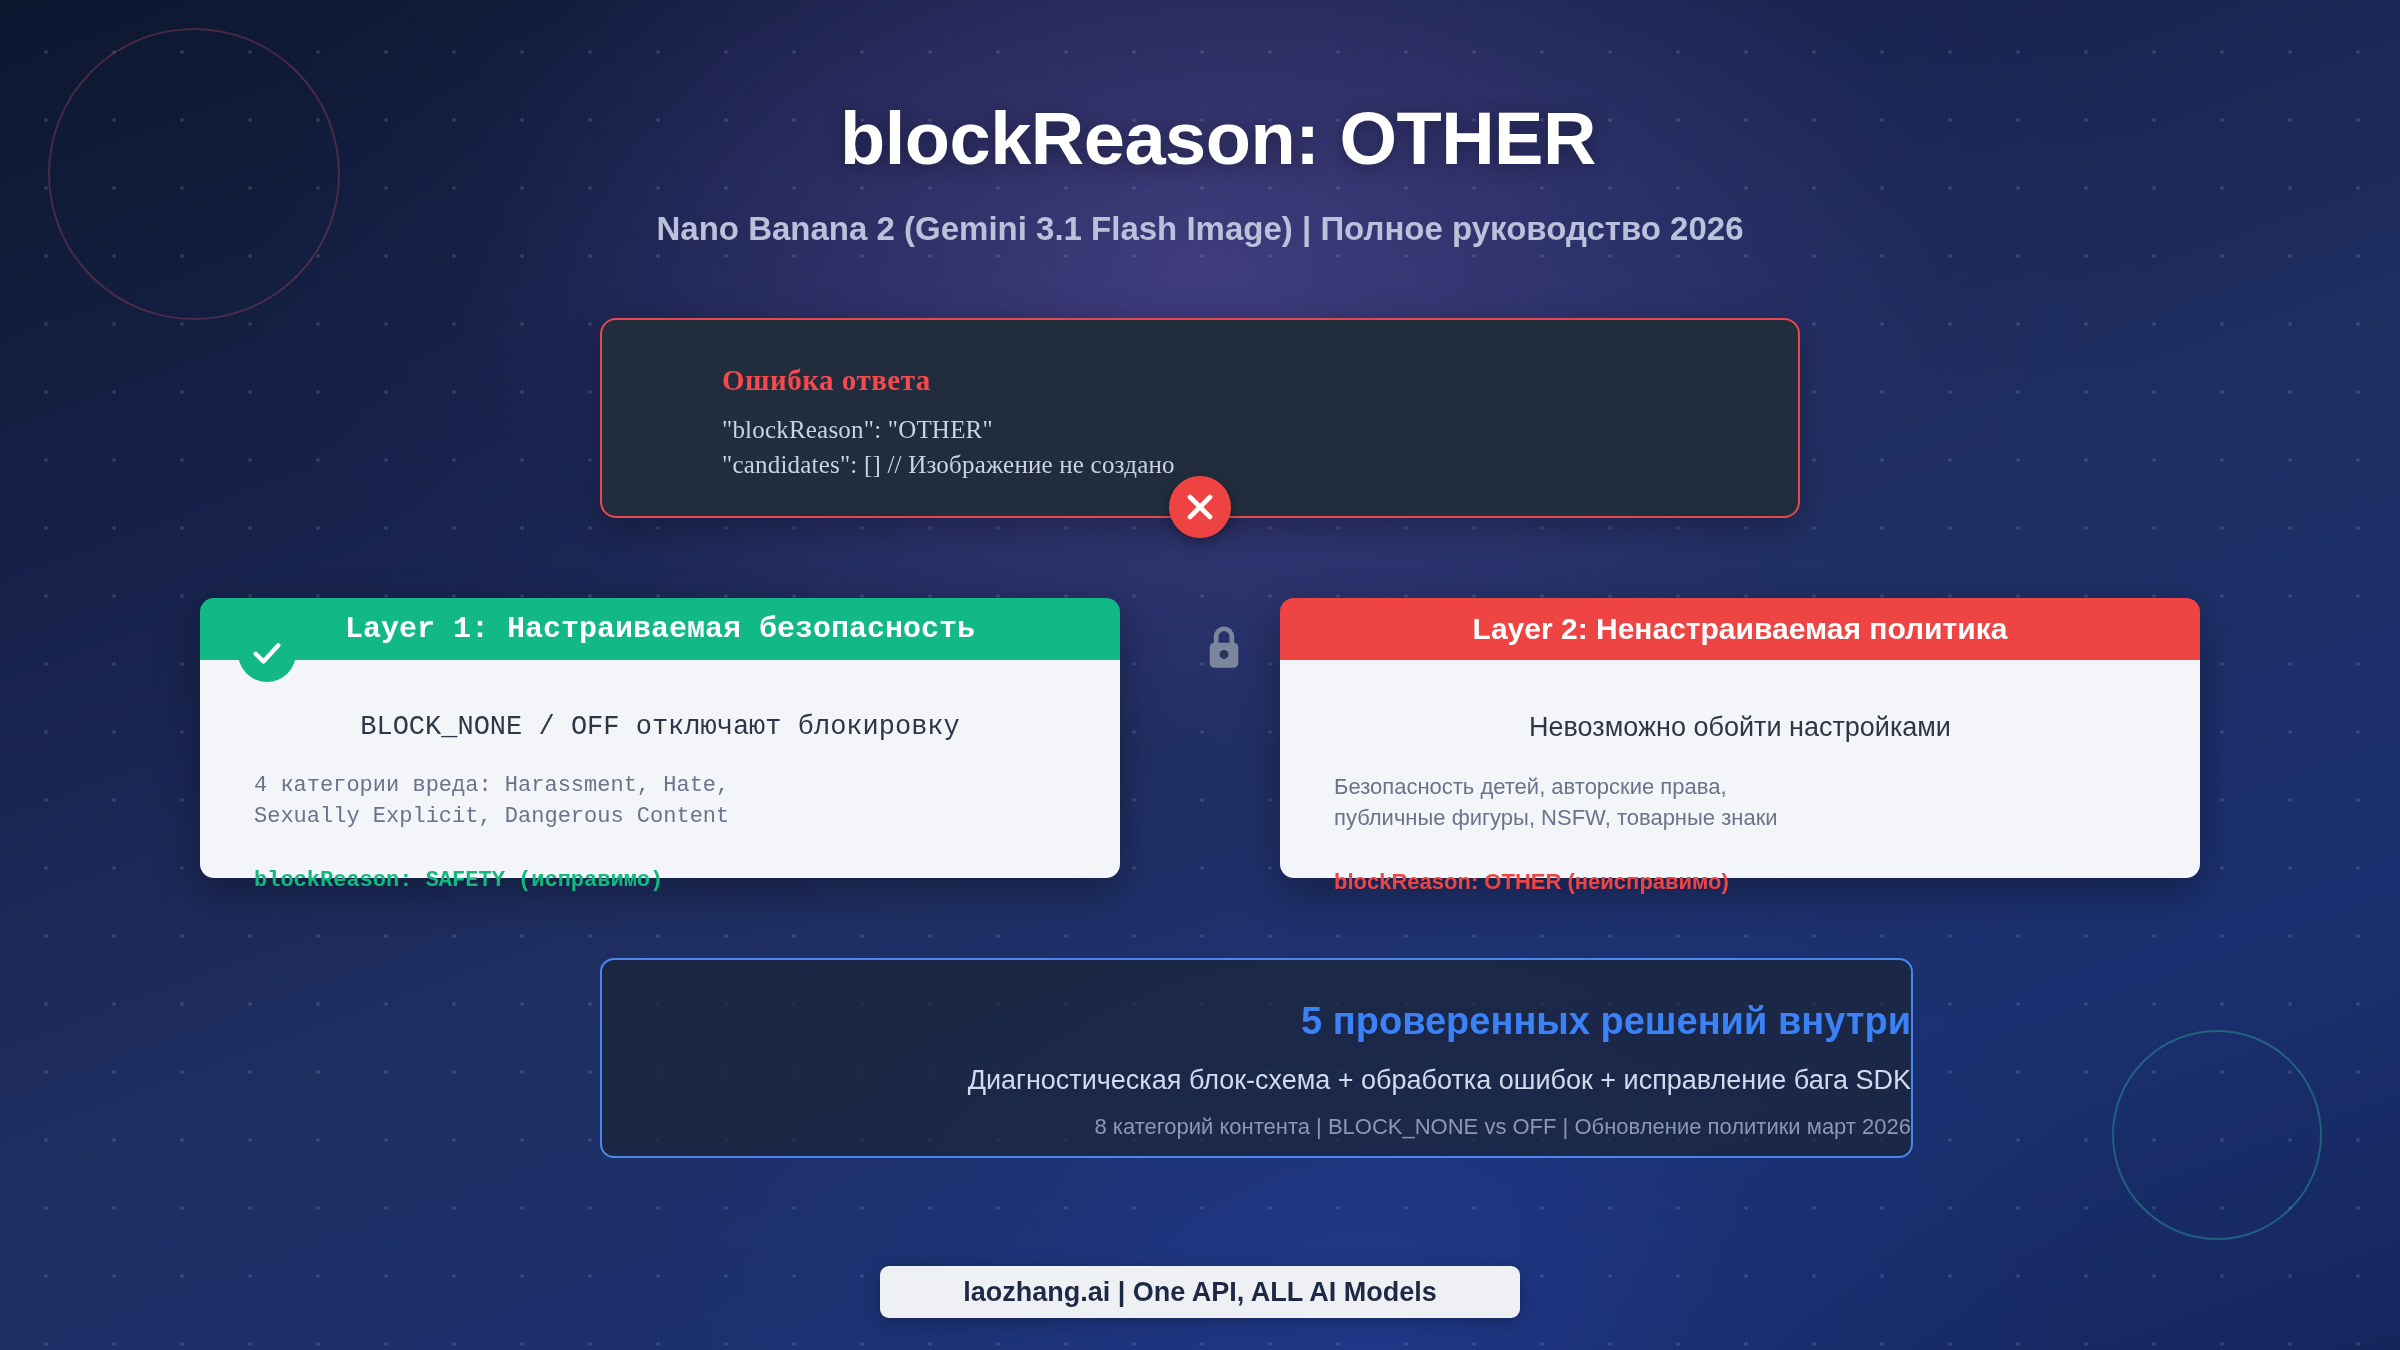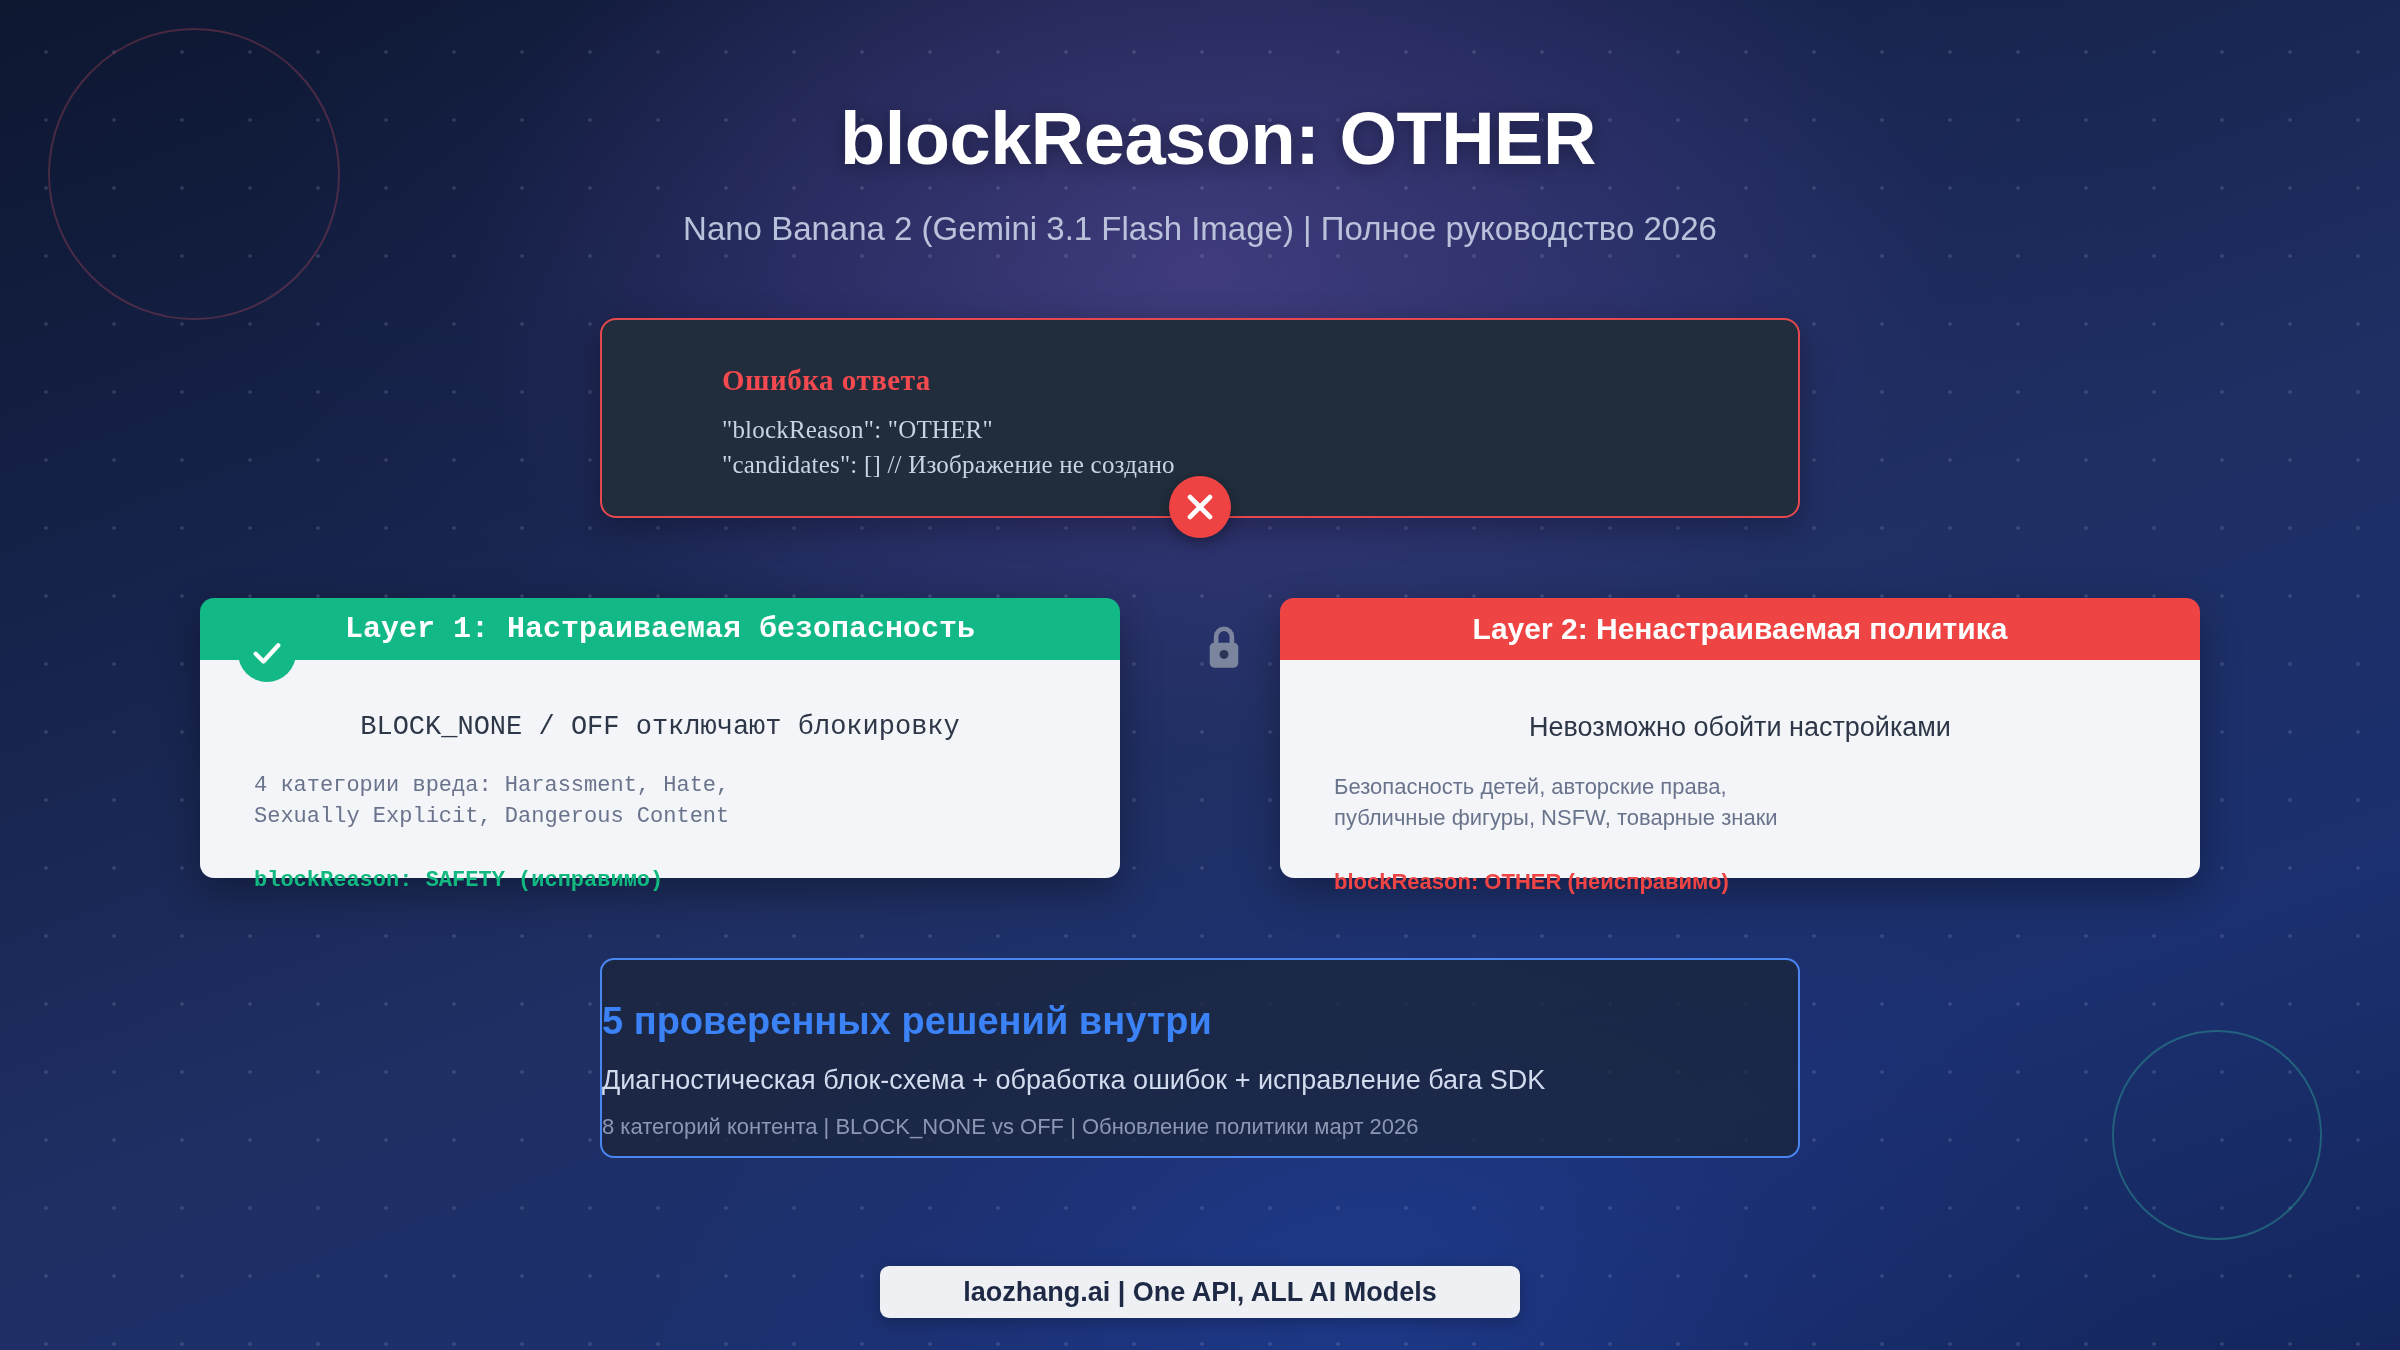--- a/index.html
+++ b/index.html
@@ -73,21 +73,21 @@
     color:#ffffff;
     letter-spacing:-0.5px;
     text-shadow:0 3px 18px rgba(0,0,0,0.35);
     padding-left:36px;
   }
   .page-subtitle {
     position:absolute; left:0; right:0; top:210px;
     text-align:center;
     font-size:33px;
     color:#b9c2da;
-    font-weight:400;
+    font-weight:700;
   }
 
   
   .error-box {
     position:absolute;
     left:600px; top:318px;
     width:1200px; height:200px;
     background:#212d3c;
     border:2px solid #e5484d;
     border-radius:16px;
@@ -181,25 +181,25 @@
     left:1200px; top:620px;
     width:48px; height:56px;
     display:flex; align-items:center; justify-content:center;
   }
   .lock-icon svg { width:44px; height:50px; }
 
   
   .promo-box {
     position:absolute;
     left:600px; top:958px;
-    width:1200px; height:200px;
+    width:1313px; height:200px;
     background:rgba(26,36,56,0.72);
     border:2px solid #4a86f0;
     border-radius:14px;
-    text-align:left;
+    text-align:right;
     padding-top:40px;
   }
   .promo-title {
     font-size:38px; font-weight:bold;
     color:#3b82f6;
     margin-bottom:22px;
   }
   .promo-sub {
     font-size:27px;
     color:#d2dbee;

